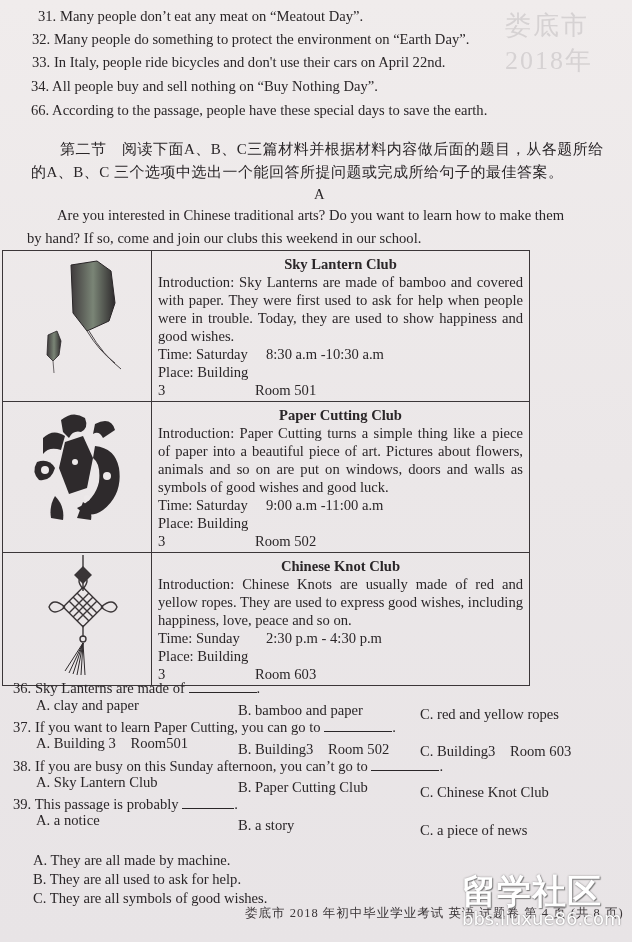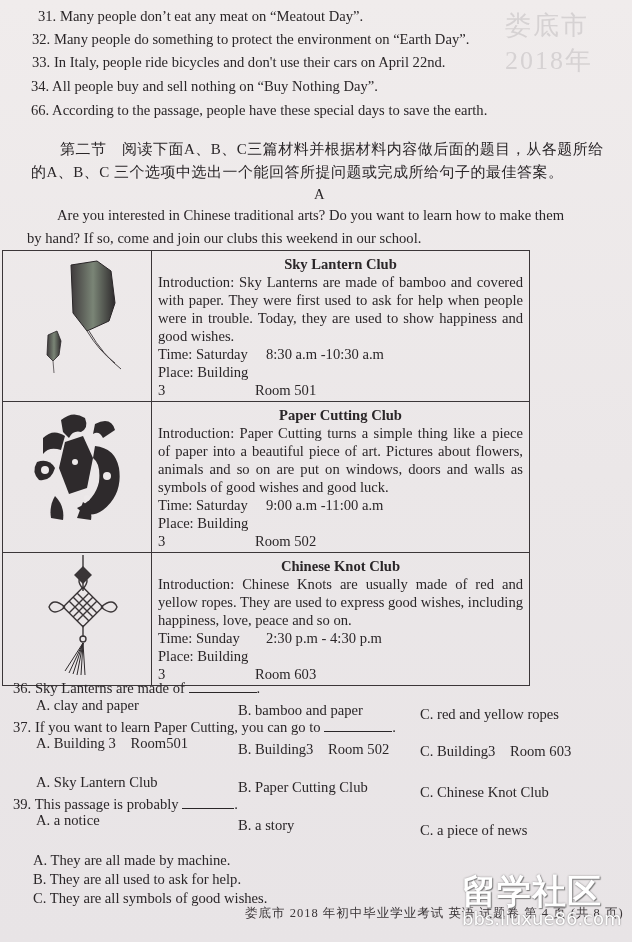--- a/index.html
+++ b/index.html
@@ -147,20 +147,24 @@
   <div class="opt" style="left:420px;top:706px;">C. red and yellow ropes</div>
 
   <div class="line" style="left:13px;top:718px;">
     <span>37.</span> <span>If you want to learn Paper Cutting, you can go to</span>
     <span class="blank" style="width:68px;"></span><span>.</span>
   </div>
   <div class="opt" style="left:36px;top:735px;white-space:pre;">A. Building 3    Room501</div>
   <div class="opt" style="left:238px;top:741px;white-space:pre;">B. Building3    Room 502</div>
   <div class="opt" style="left:420px;top:743px;white-space:pre;">C. Building3    Room 603</div>
 
+  <div class="line" style="left:13px;top:757px;">
+    <span>38.</span> <span>If you are busy on this Sunday afternoon, you can’t go to</span>
+    <span class="blank" style="width:68px;"></span><span>.</span>
+  </div>
   <div class="opt" style="left:36px;top:774px;">A. Sky Lantern Club</div>
   <div class="opt" style="left:238px;top:779px;">B. Paper Cutting Club</div>
   <div class="opt" style="left:420px;top:784px;">C. Chinese Knot Club</div>
 
   <div class="line" style="left:13px;top:795px;">
     <span>39.</span> <span>This passage is probably</span>
     <span class="blank" style="width:52px;"></span><span>.</span>
   </div>
   <div class="opt" style="left:36px;top:812px;">A. a notice</div>
   <div class="opt" style="left:238px;top:817px;">B. a story</div>

